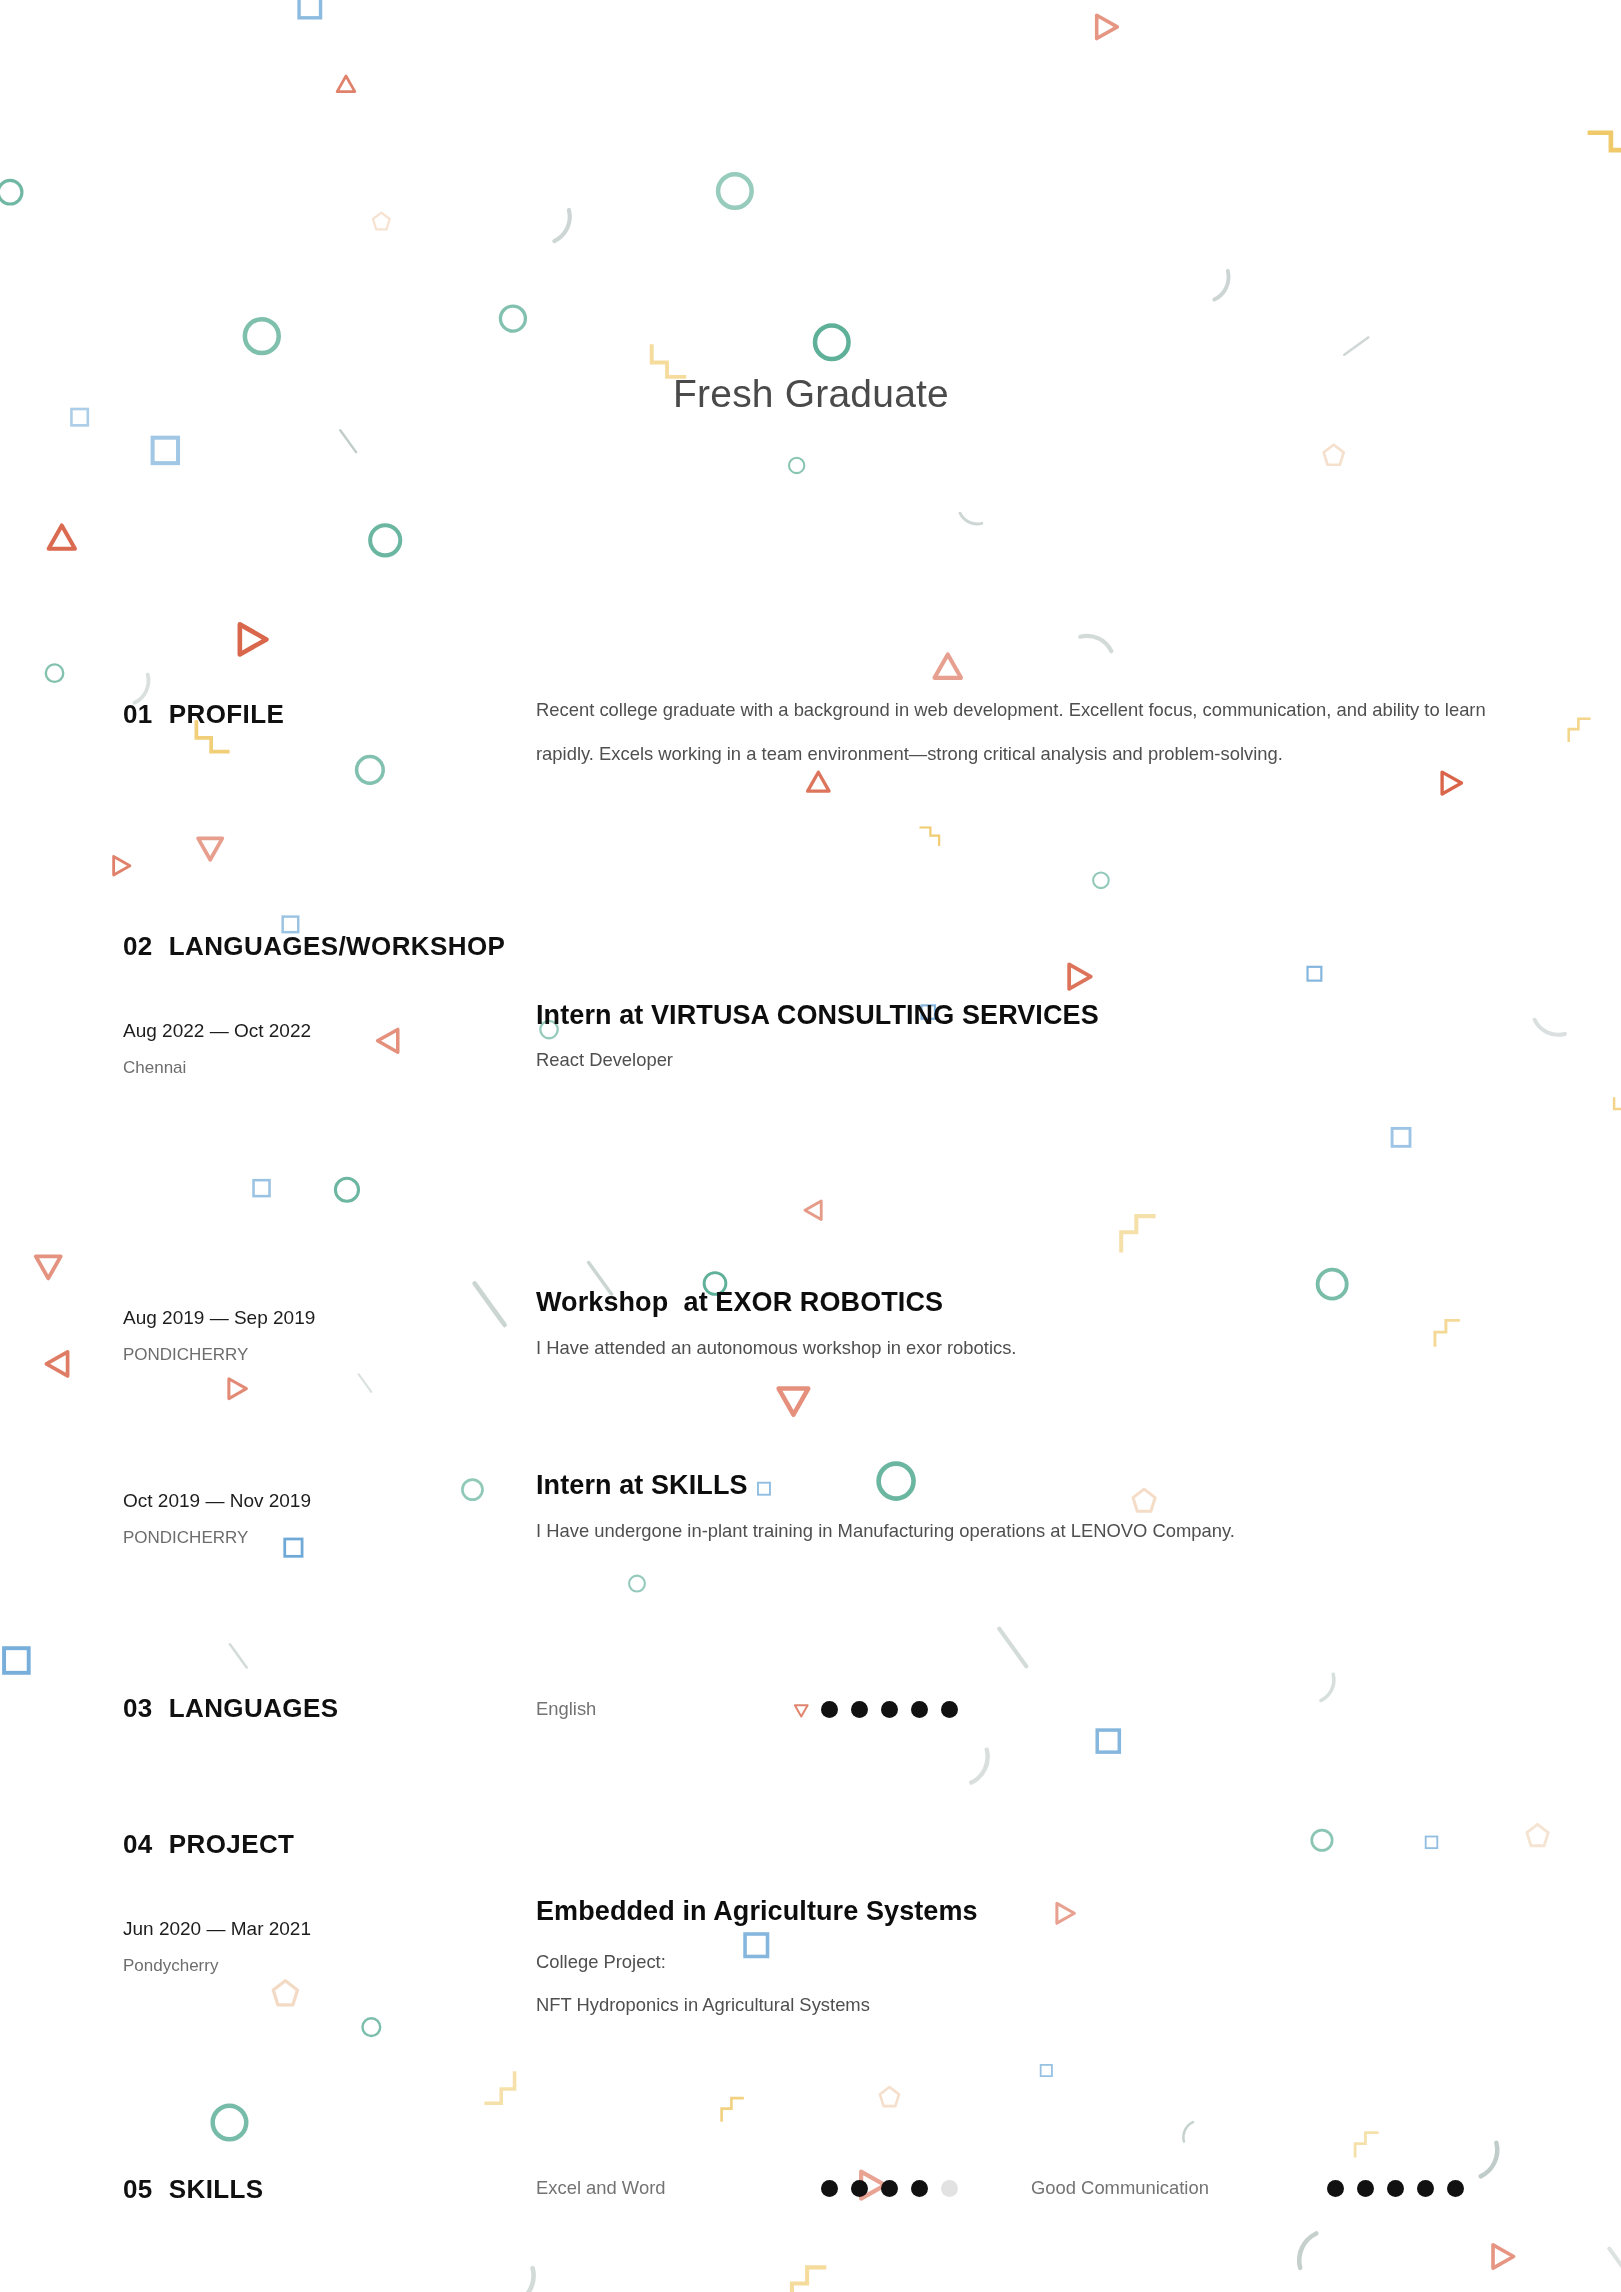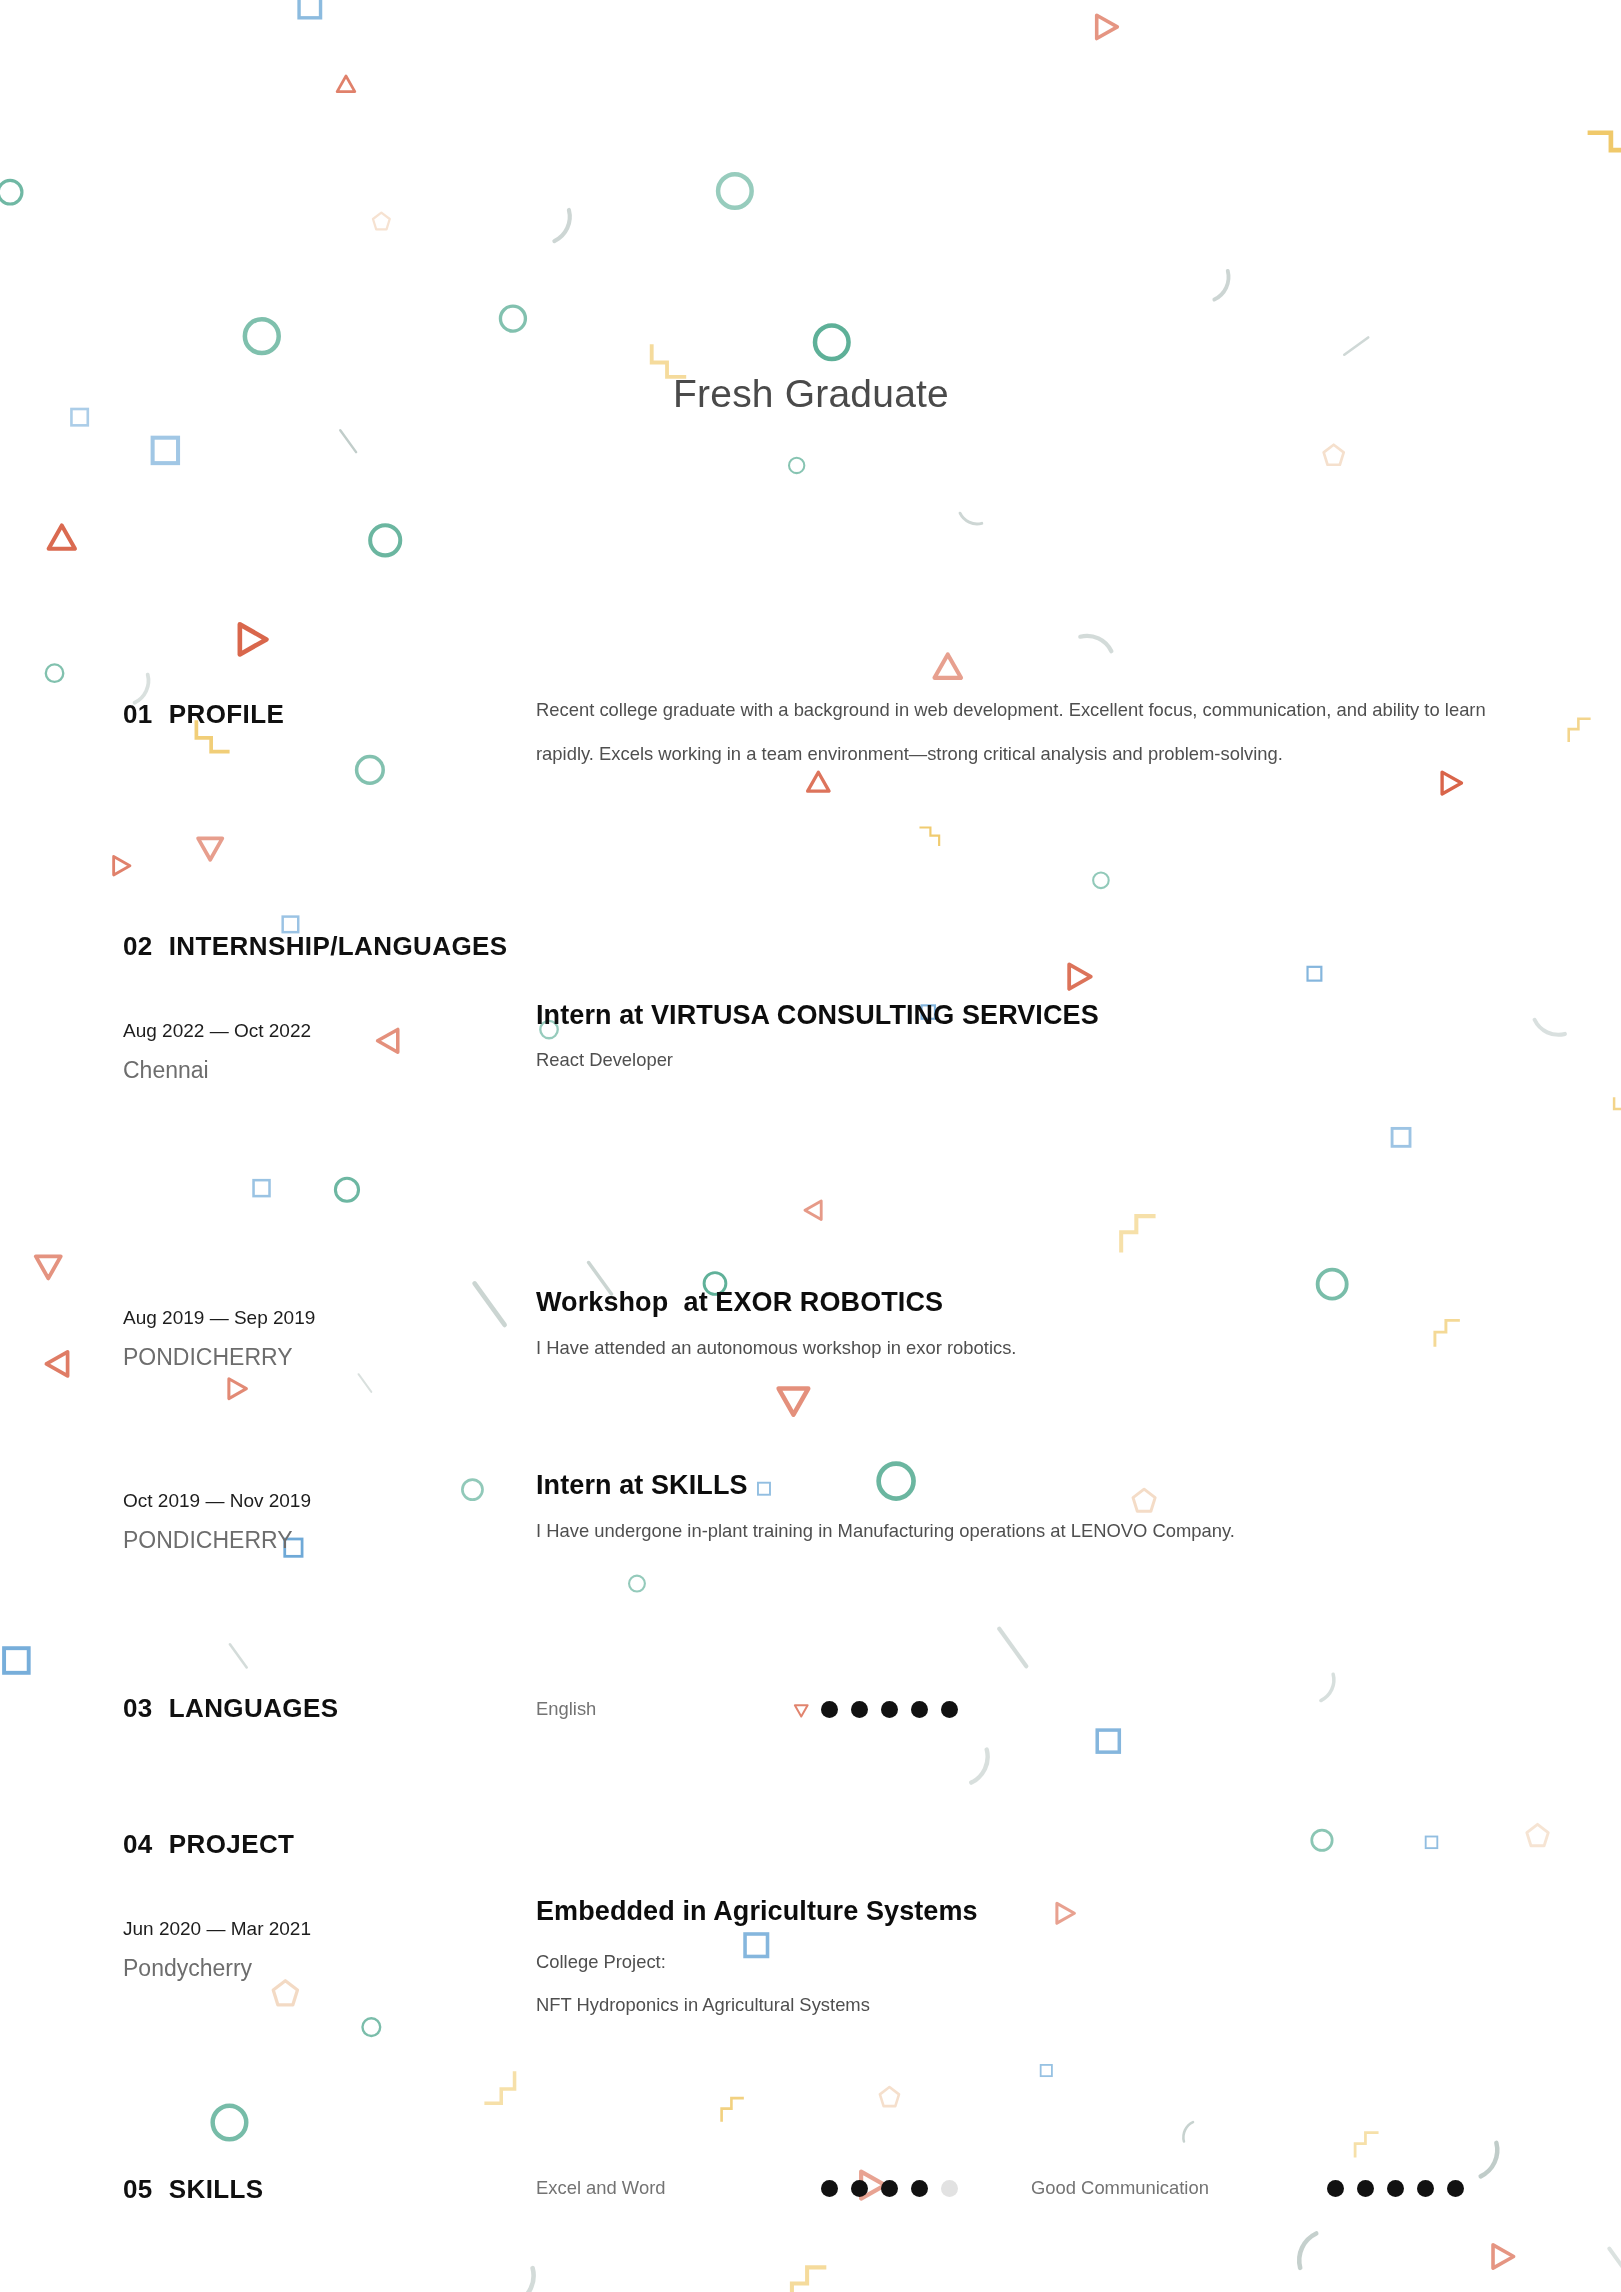--- a/index.html
+++ b/index.html
@@ -90,21 +90,21 @@
   }
 
   .entry-date {
     font-size: 19px;
     color: #1d1d1d;
     font-weight: 400;
     line-height: 1;
     white-space: nowrap;
   }
   .entry-place {
-    font-size: 23px;
+    font-size: 17px;
     color: #6d6d6d;
     font-weight: 400;
     line-height: 1;
     margin-top: 19px;
   }
 
   .entry-title {
     font-size: 27px;
     font-weight: 700;
     color: #0d0d0d;
@@ -290,21 +290,21 @@
       </div>
     </div>
     <div class="col-right" style="top:-10.7px;">
       <div class="body-text">Recent college graduate with a background in web development. Excellent focus, communication, and ability to learn rapidly. Excels working in a team environment—strong critical analysis and problem-solving.</div>
     </div>
   </div>
 
   <div class="section" style="top:931px;">
     <div class="col-left">
       <div class="sec-head">
-        <span class="sec-num">02</span><span>INTERNSHIP/LANGUAGES</span>
+        <span class="sec-num">02</span><span>LANGUAGES/WORKSHOP</span>
       </div>
     </div>
   </div>
 
   <div class="section" style="top:1021px;">
     <div class="col-left">
       <div class="entry-date">Aug 2022 — Oct 2022</div>
       <div class="entry-place">Chennai</div>
     </div>
     <div class="col-right" style="top:-19.7px;">

